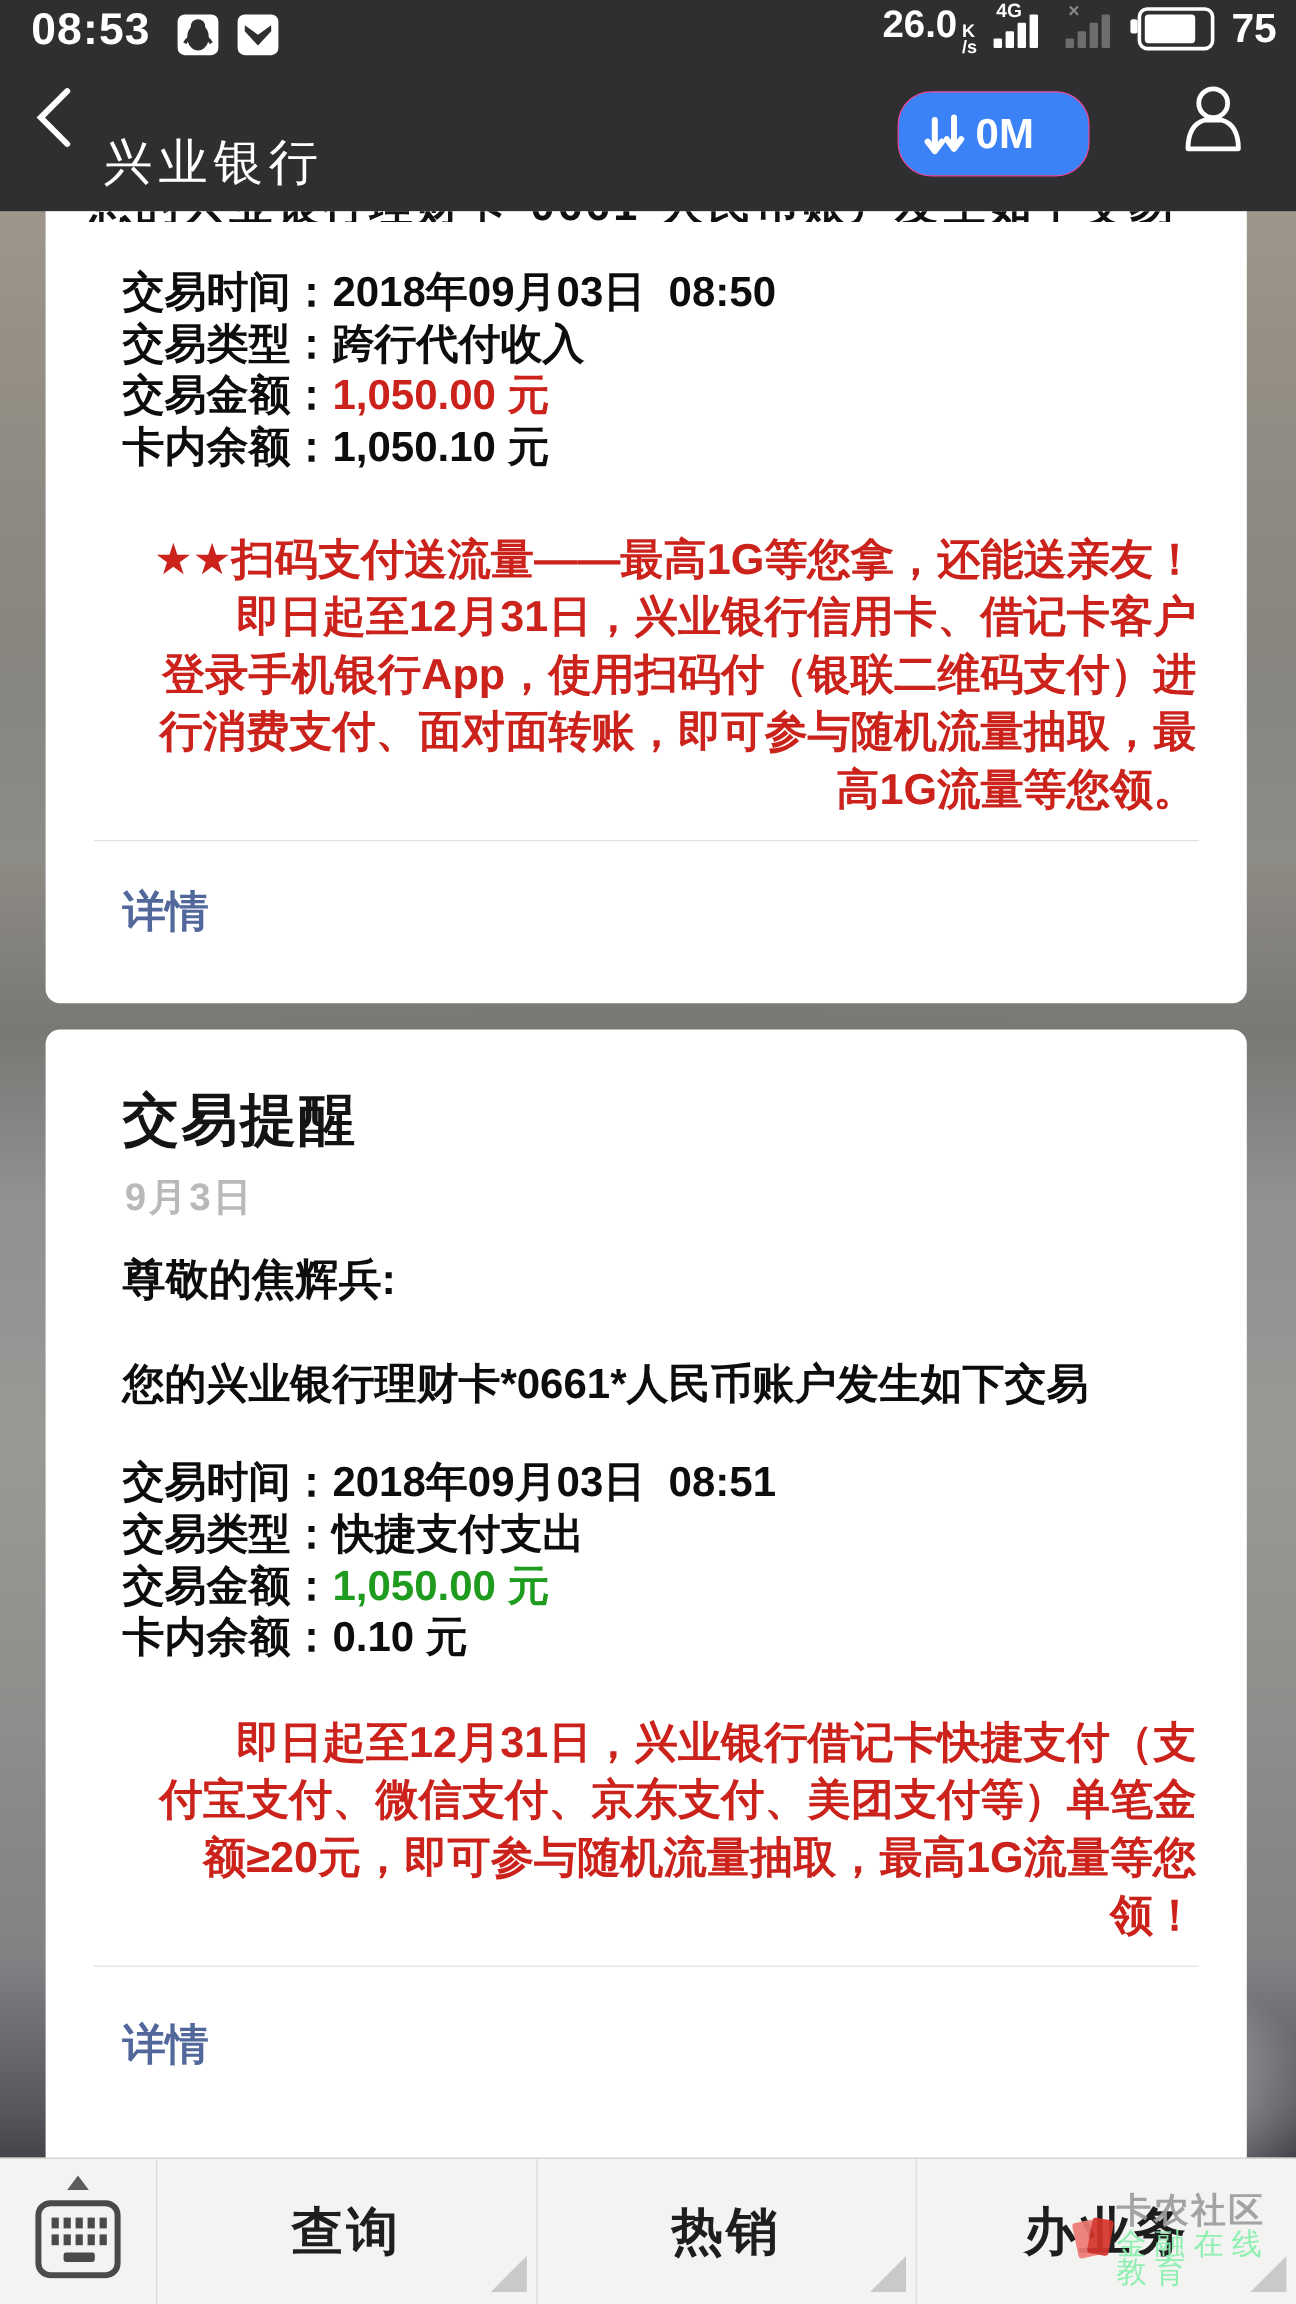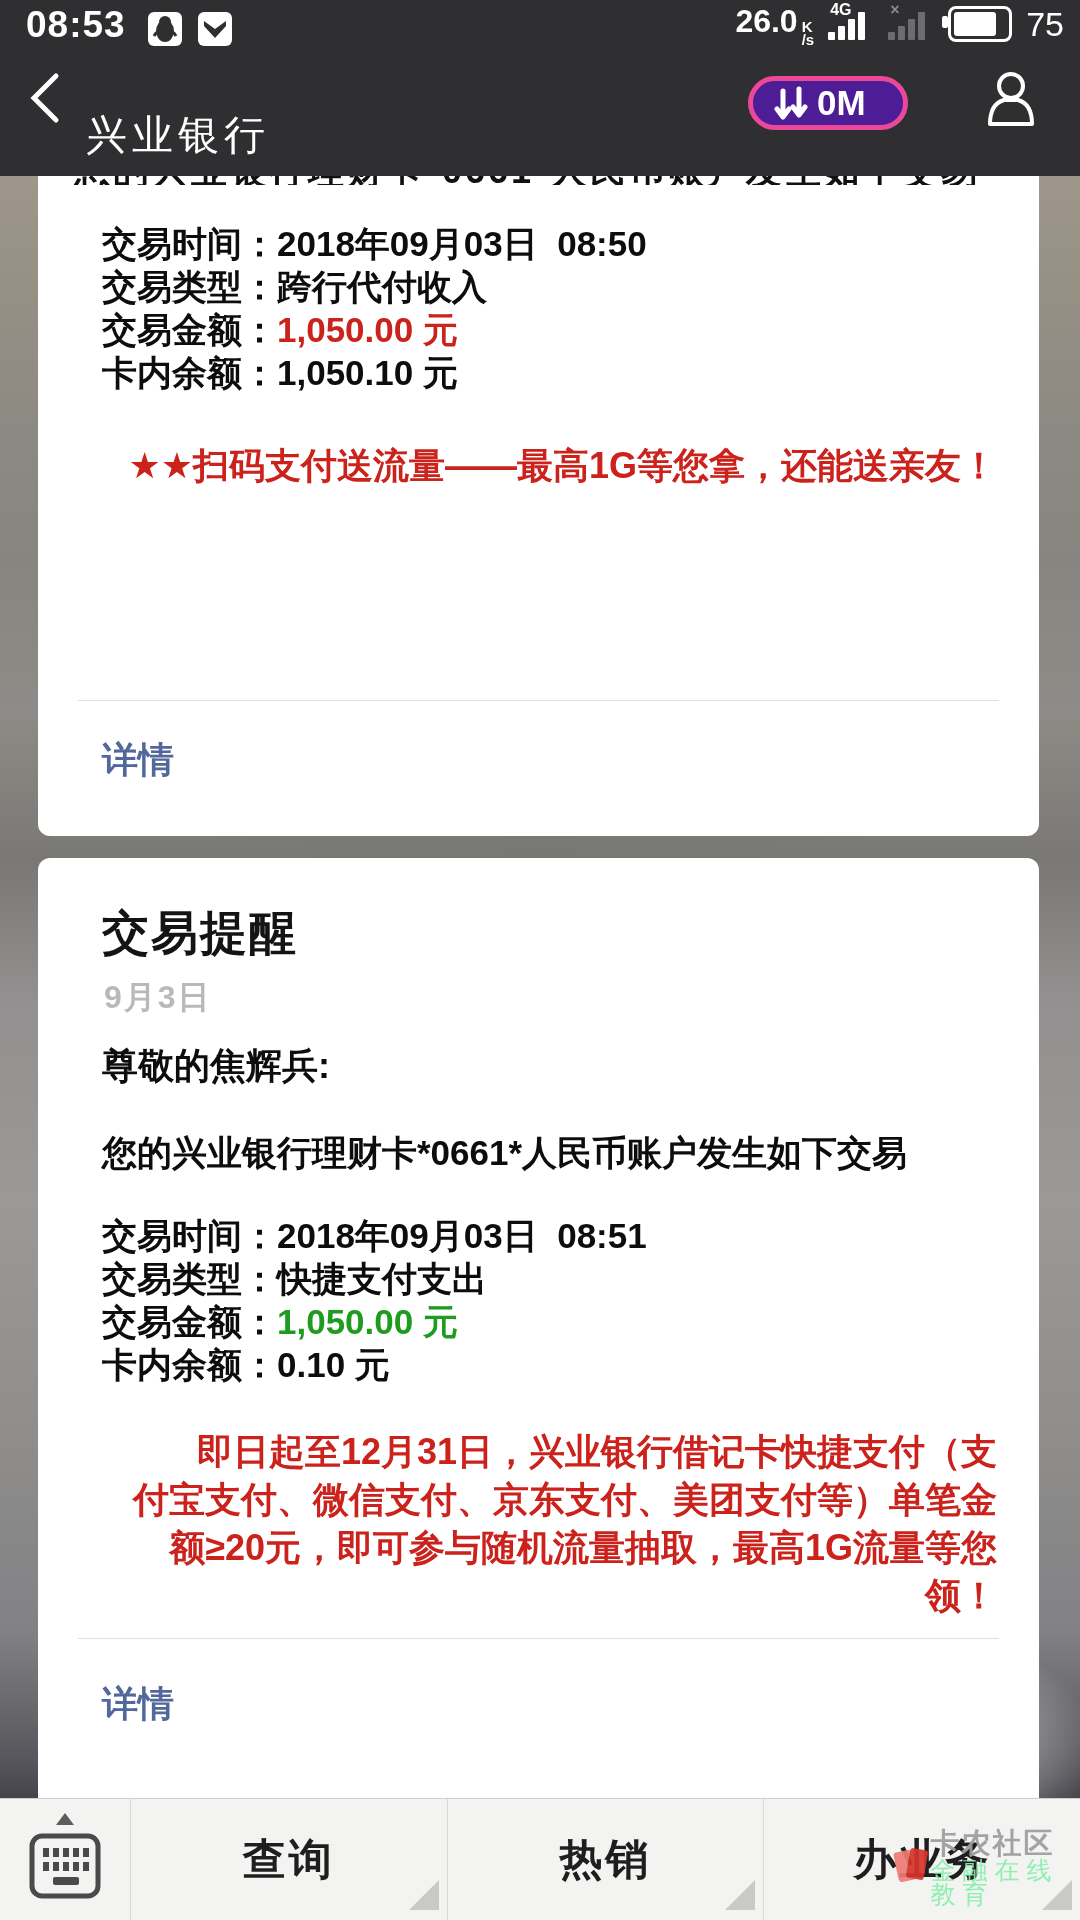--- a/index.html
+++ b/index.html
@@ -26,25 +26,25 @@
   .speed .unit{display:inline-flex;flex-direction:column;margin-left:4px;line-height:13px;font-size:15px;font-weight:700;}
   .sig{position:relative;width:46px;height:40px;}
   .sig .bars{position:absolute;bottom:4px;left:0;display:flex;align-items:flex-end;gap:3px;}
   .sig .bar{width:7px;background:#fff;border-radius:1px;}
   .sig.dim .bar{background:#6d6d6f;}
   .sig .tag{position:absolute;top:-2px;left:2px;font-size:16px;font-weight:700;line-height:16px;}
   .sig.dim .tag{color:#8a8a8c;}
   .battery{position:relative;width:58px;height:30px;border:3px solid #fff;border-radius:8px;}
   .battery .nub{position:absolute;left:-9px;top:7px;width:6px;height:12px;background:#fff;border-radius:2px;}
   .battery .fill{position:absolute;left:3px;top:3px;bottom:3px;width:72%;background:#fff;border-radius:3px;}
-  .batt-num{font-size:34px;font-weight:400;}
+  .batt-num{font-size:34px;font-weight:700;}
   .back-btn{position:absolute;left:26px;top:72px;width:40px;height:52px;}
   .nav-title{position:absolute;left:86px;top:72px;font-size:41px;font-weight:500;letter-spacing:5px;margin-top:36px;}
-  .traffic-pill{position:absolute;left:748px;top:76px;width:160px;height:54px;background:#4c1d95;
-    border:5px solid #ec4899;border-radius:28px;display:flex;align-items:center;padding-left:18px;box-sizing:border-box;}
+  .traffic-pill{position:absolute;left:748px;top:76px;width:160px;height:71px;background:#3b82f6;
+    border:1px solid #ec4899;border-radius:28px;display:flex;align-items:center;padding-left:18px;box-sizing:border-box;}
   .traffic-pill .pill-label{color:#fff;font-size:35px;font-weight:600;margin-left:6px;}
   .contact-btn{position:absolute;left:982px;top:66px;width:58px;height:64px;}
   
   .card{position:absolute;left:38px;width:1001px;background:#fff;box-sizing:border-box;}
   .card1{top:176px;height:660px;border-radius:0 0 12px 12px;}
   .card2{top:858px;height:1030px;border-radius:12px;}
   .clip-line{position:absolute;top:0;left:36px;right:16px;height:9px;overflow:hidden;color:#111;}
   .clip-line span{display:block;margin-top:-29px;font-size:36px;font-weight:600;white-space:nowrap;letter-spacing:3px;}
   .row{position:absolute;left:64px;right:40px;font-size:35px;line-height:43px;color:#0d0d0d;
     font-weight:600;white-space:nowrap;}
@@ -171,20 +171,21 @@
       <span class="lbl">交易类型：</span><span class="val">跨行代付收入</span>
     </div>
     <div class="row" style="top:132px;">
       <span class="lbl">交易金额：</span><span class="val red">1,050.00 元</span>
     </div>
     <div class="row" style="top:175px;">
       <span class="lbl">卡内余额：</span><span class="val">1,050.10 元</span>
     </div>
     <div class="promo" style="top:266px;">
       <p class="title">★★扫码支付送流量——最高1G等您拿，还能送亲友！</p>
+      <p class="body">即日起至12月31日，兴业银行信用卡、借记卡客户登录手机银行App，使用扫码付（银联二维码支付）进行消费支付、面对面转账，即可参与随机流量抽取，最高1G流量等您领。</p>
     </div>
     <div class="divider" style="top:524px;"></div>
     <div class="detail-link" style="top:560px;">详情</div>
   </div>
 
   <div class="card card2">
     <div class="msg-title">交易提醒</div>
     <div class="msg-date">9月3日</div>
     <div class="msg-greeting">尊敬的焦辉兵:</div>
     <div class="msg-intro">您的兴业银行理财卡*0661*人民币账户发生如下交易</div>

